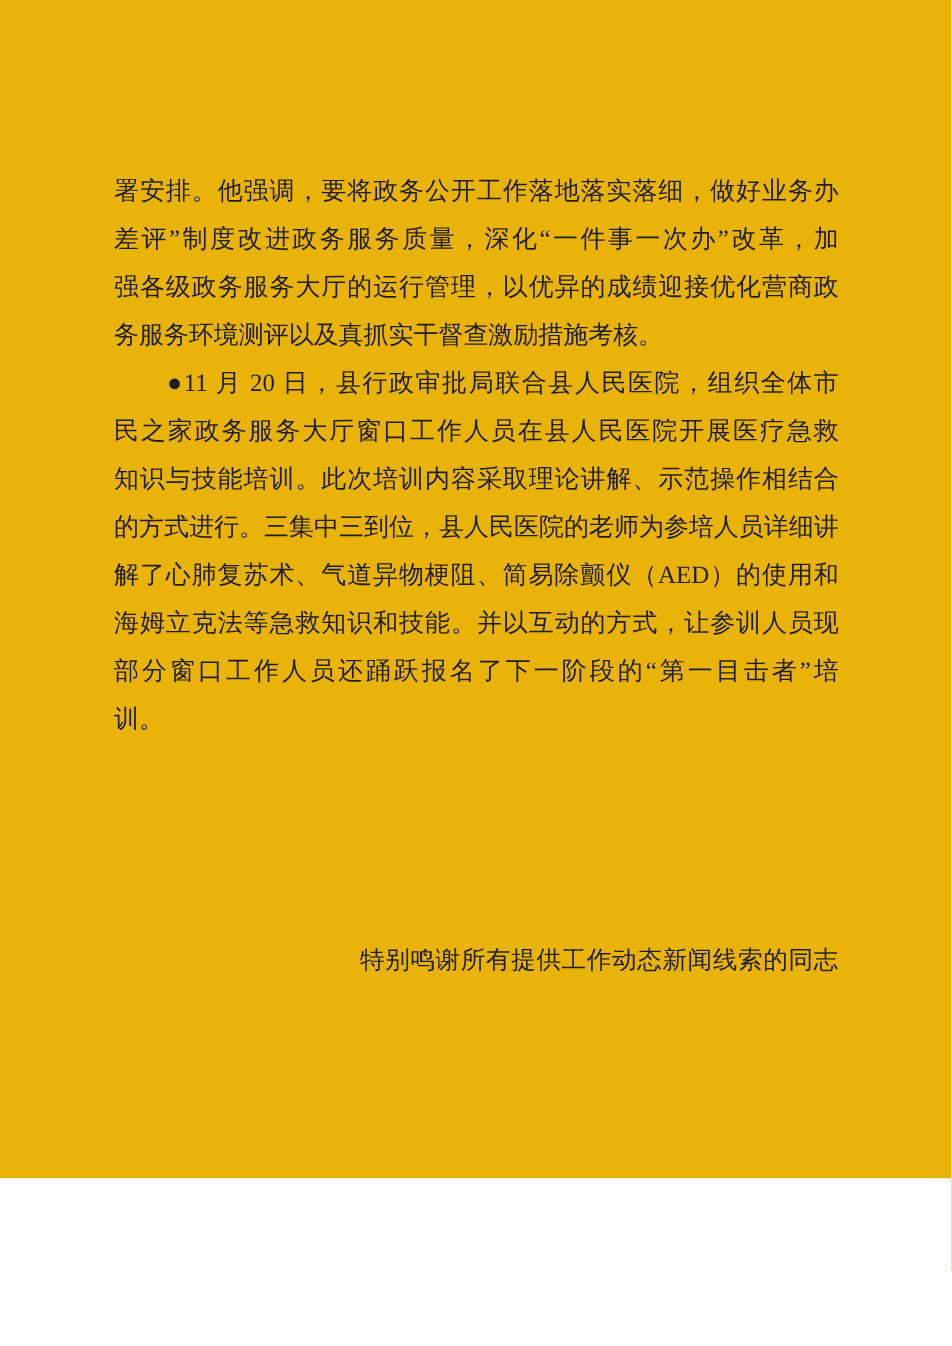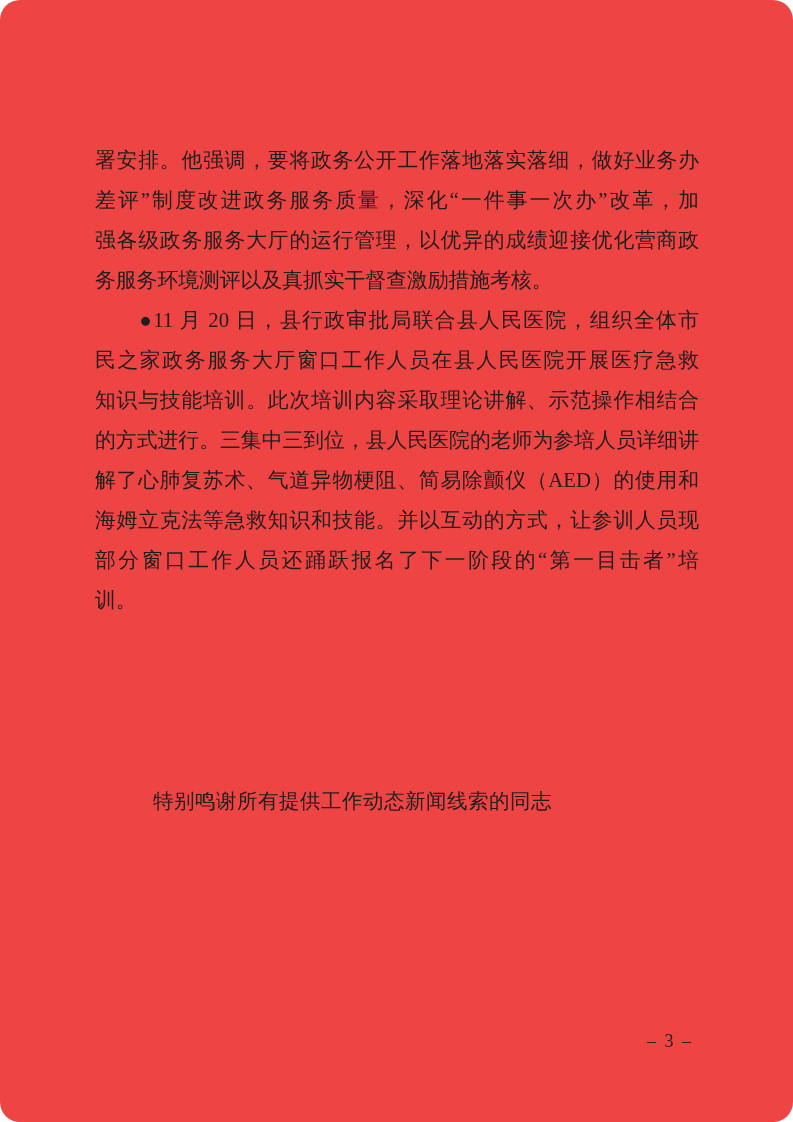--- a/index.html
+++ b/index.html
@@ -3,26 +3,25 @@
 <meta charset="utf-8">
 <style>
   html, body {
     margin: 0;
     padding: 0;
     background: #ffffff;
   }
   .page {
     position: relative;
     width: 793px;
-    height: 1122px;
-    background: #ef4444;
+    height: 982px;
+    background: #eab308;
     font-family: "Liberation Serif", "DejaVu Serif", serif;
     color: #1e1e1e;
     overflow: hidden;
-    border-radius: 20px;
   }
   .doc-body {
     position: absolute;
     left: 95px;
     top: 140px;
     width: 604px;
   }
   .para { margin: 0; }
   .line {
     font-size: 20.8px;
@@ -38,21 +37,21 @@
   .ack {
     position: absolute;
     left: 153px;
     top: 780px;
     width: 546px;
   }
   .ack-line {
     font-size: 20.5px;
     line-height: 42px;
     height: 42px;
-    text-align: left;
+    text-align: right;
     letter-spacing: 0.5px;
   }
   .pagenum {
     position: absolute;
     left: 640px;
     top: 1029px;
     width: 60px;
     font-size: 18px;
     line-height: 24px;
     letter-spacing: 2px;

